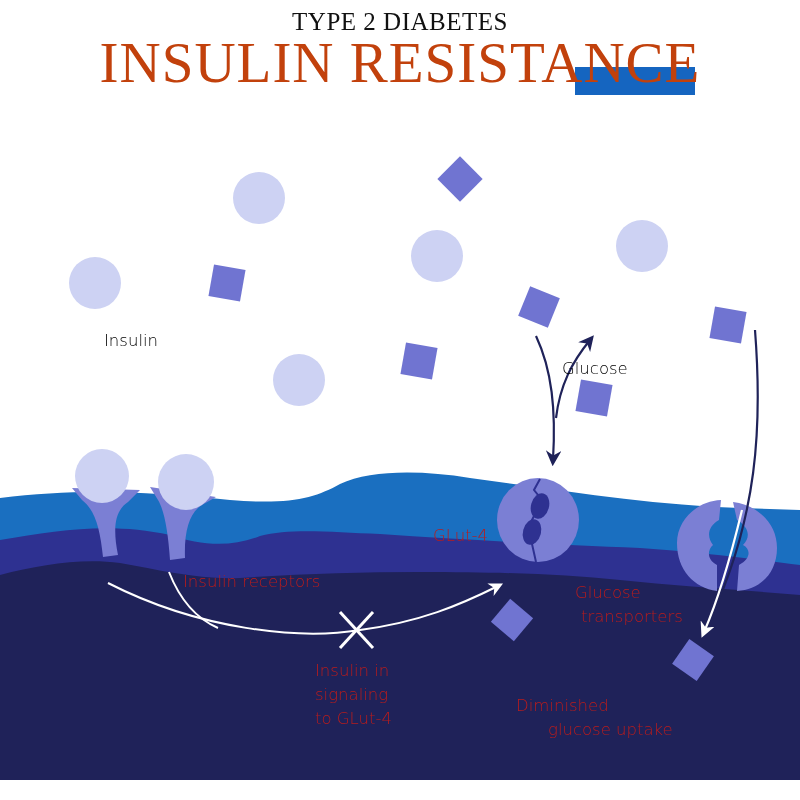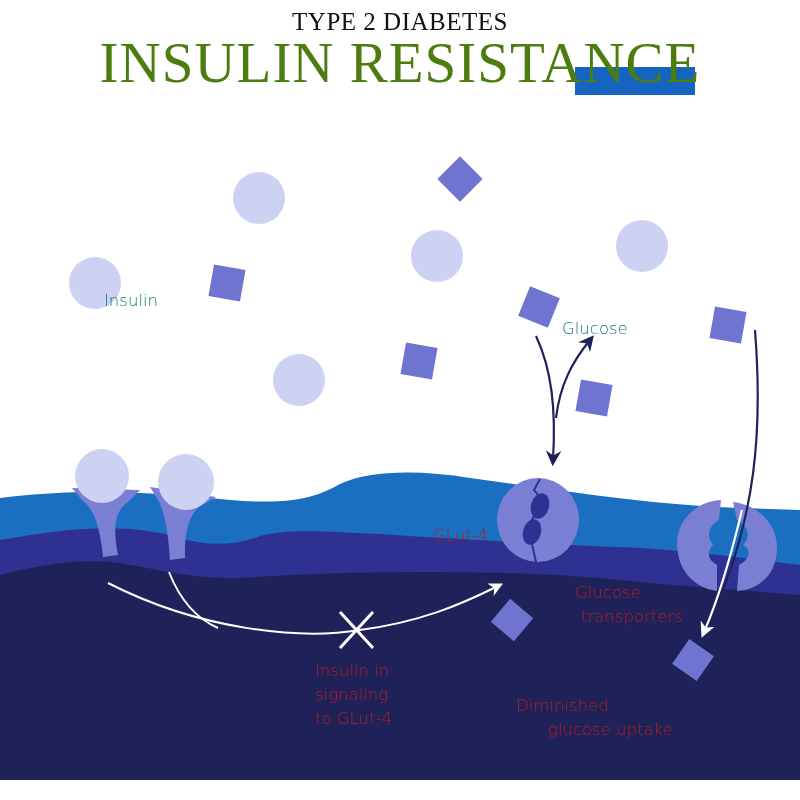--- a/index.html
+++ b/index.html
@@ -1,24 +1,24 @@
 <!DOCTYPE html>
 <html><head>
 <meta charset="utf-8">
 <style>
   html, body { margin:0; padding:0; background:#ffffff; }
   body { width:800px; height:800px; position:relative; overflow:hidden; font-family:"DejaVu Sans", sans-serif; }
   #stage { position:absolute; left:0; top:0; width:800px; height:800px;padding-left:9px; }
   .subtitle { position:absolute; left:0; width:800px; top:8px; text-align:center;
     font-family:"Liberation Serif", "DejaVu Serif", serif; font-size:25px; color:#111; letter-spacing:0.5px; }
   .title { position:absolute; left:0; width:800px; top:30px; text-align:center;
-    font-family:"Liberation Serif", "DejaVu Serif", serif; font-size:57px; color:#4d7c0f; letter-spacing:1px; z-index:2; }
+    font-family:"Liberation Serif", "DejaVu Serif", serif; font-size:57px; color:#c2410c; letter-spacing:1px; z-index:2; }
   .title-bar { position:absolute; left:575px; top:67px; width:120px; height:28px; z-index:1; }
   .lbl { position:absolute; font-family:"DejaVu Sans", sans-serif; font-weight:300; font-size:16.5px; line-height:24px; }
-  .lbl.dark { color:#0f766e; }
+  .lbl.dark { color:#000000;margin-top:40px; }
   .lbl.light { color:#b91c1c; }
 </style>
 </head>
 <body>
 
 <div id="stage">
   <div class="subtitle">TYPE 2 DIABETES</div>
   <div class="title-bar" style="background:#1565c0"></div>
   <div class="title">INSULIN RESISTANCE</div>
 
@@ -83,20 +83,21 @@
 
     <g stroke="#ffffff" stroke-width="3">
       <line x1="340" y1="612" x2="373" y2="648"></line>
       <line x1="373" y1="612" x2="340" y2="648"></line>
     </g>
   </svg>
 
   <div class="lbl dark" style="left:104px;top:289px">Insulin</div>
   <div class="lbl dark" style="left:562px;top:317px">Glucose</div>
   <div class="lbl light" style="left:433px;top:524px">GLut-4</div>
+  <div class="lbl light" style="left:183px;top:570px">Insulin receptors</div>
   <div class="lbl light" style="left:575px;top:581px">Glucose</div>
   <div class="lbl light" style="left:581px;top:605px">transporters</div>
   <div class="lbl light" style="left:315px;top:659px">Insulin in</div>
   <div class="lbl light" style="left:315px;top:683px">signaling</div>
   <div class="lbl light" style="left:315px;top:707px">to GLut-4</div>
   <div class="lbl light" style="left:516px;top:694px">Diminished</div>
   <div class="lbl light" style="left:548px;top:718px">glucose uptake</div>
 </div>
 
 </body></html>

